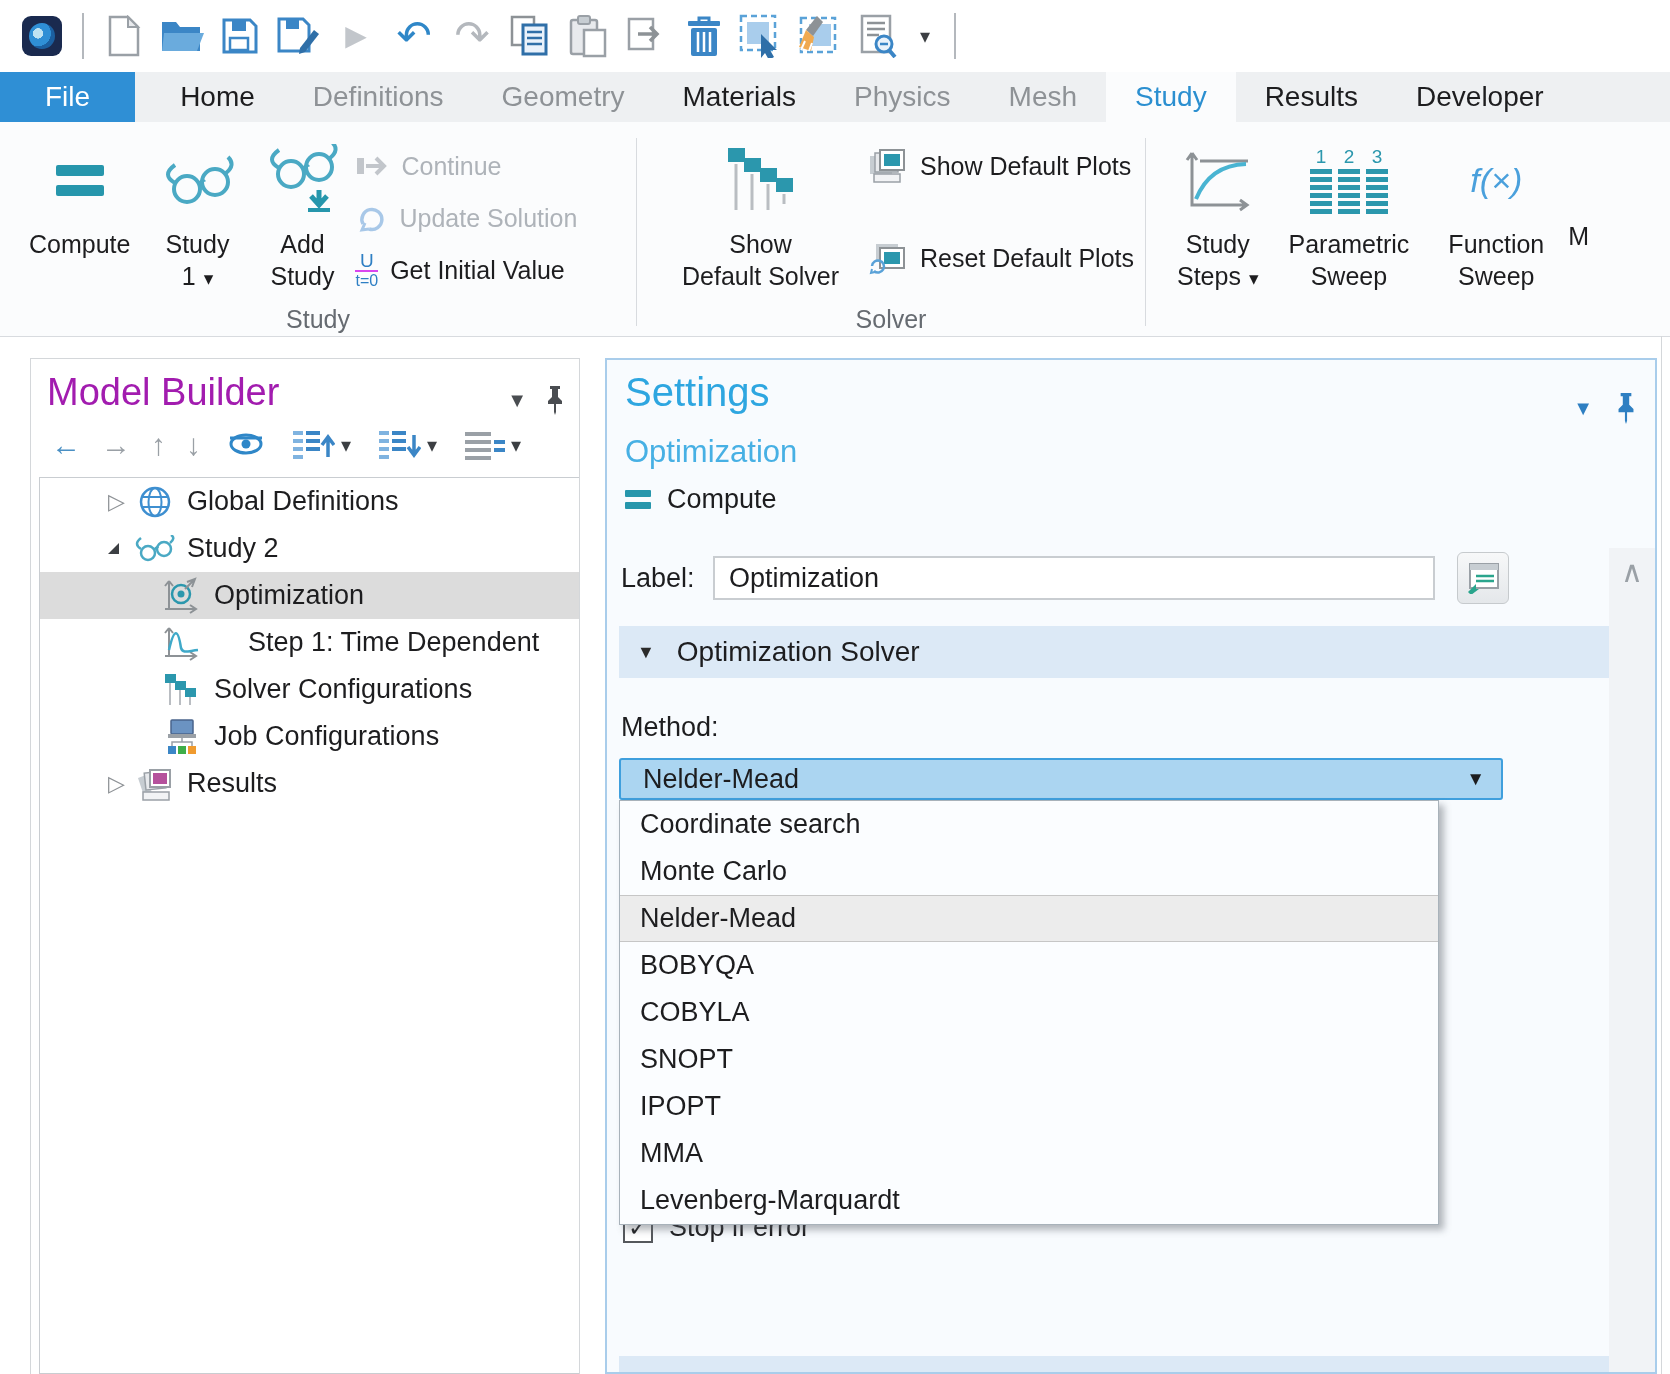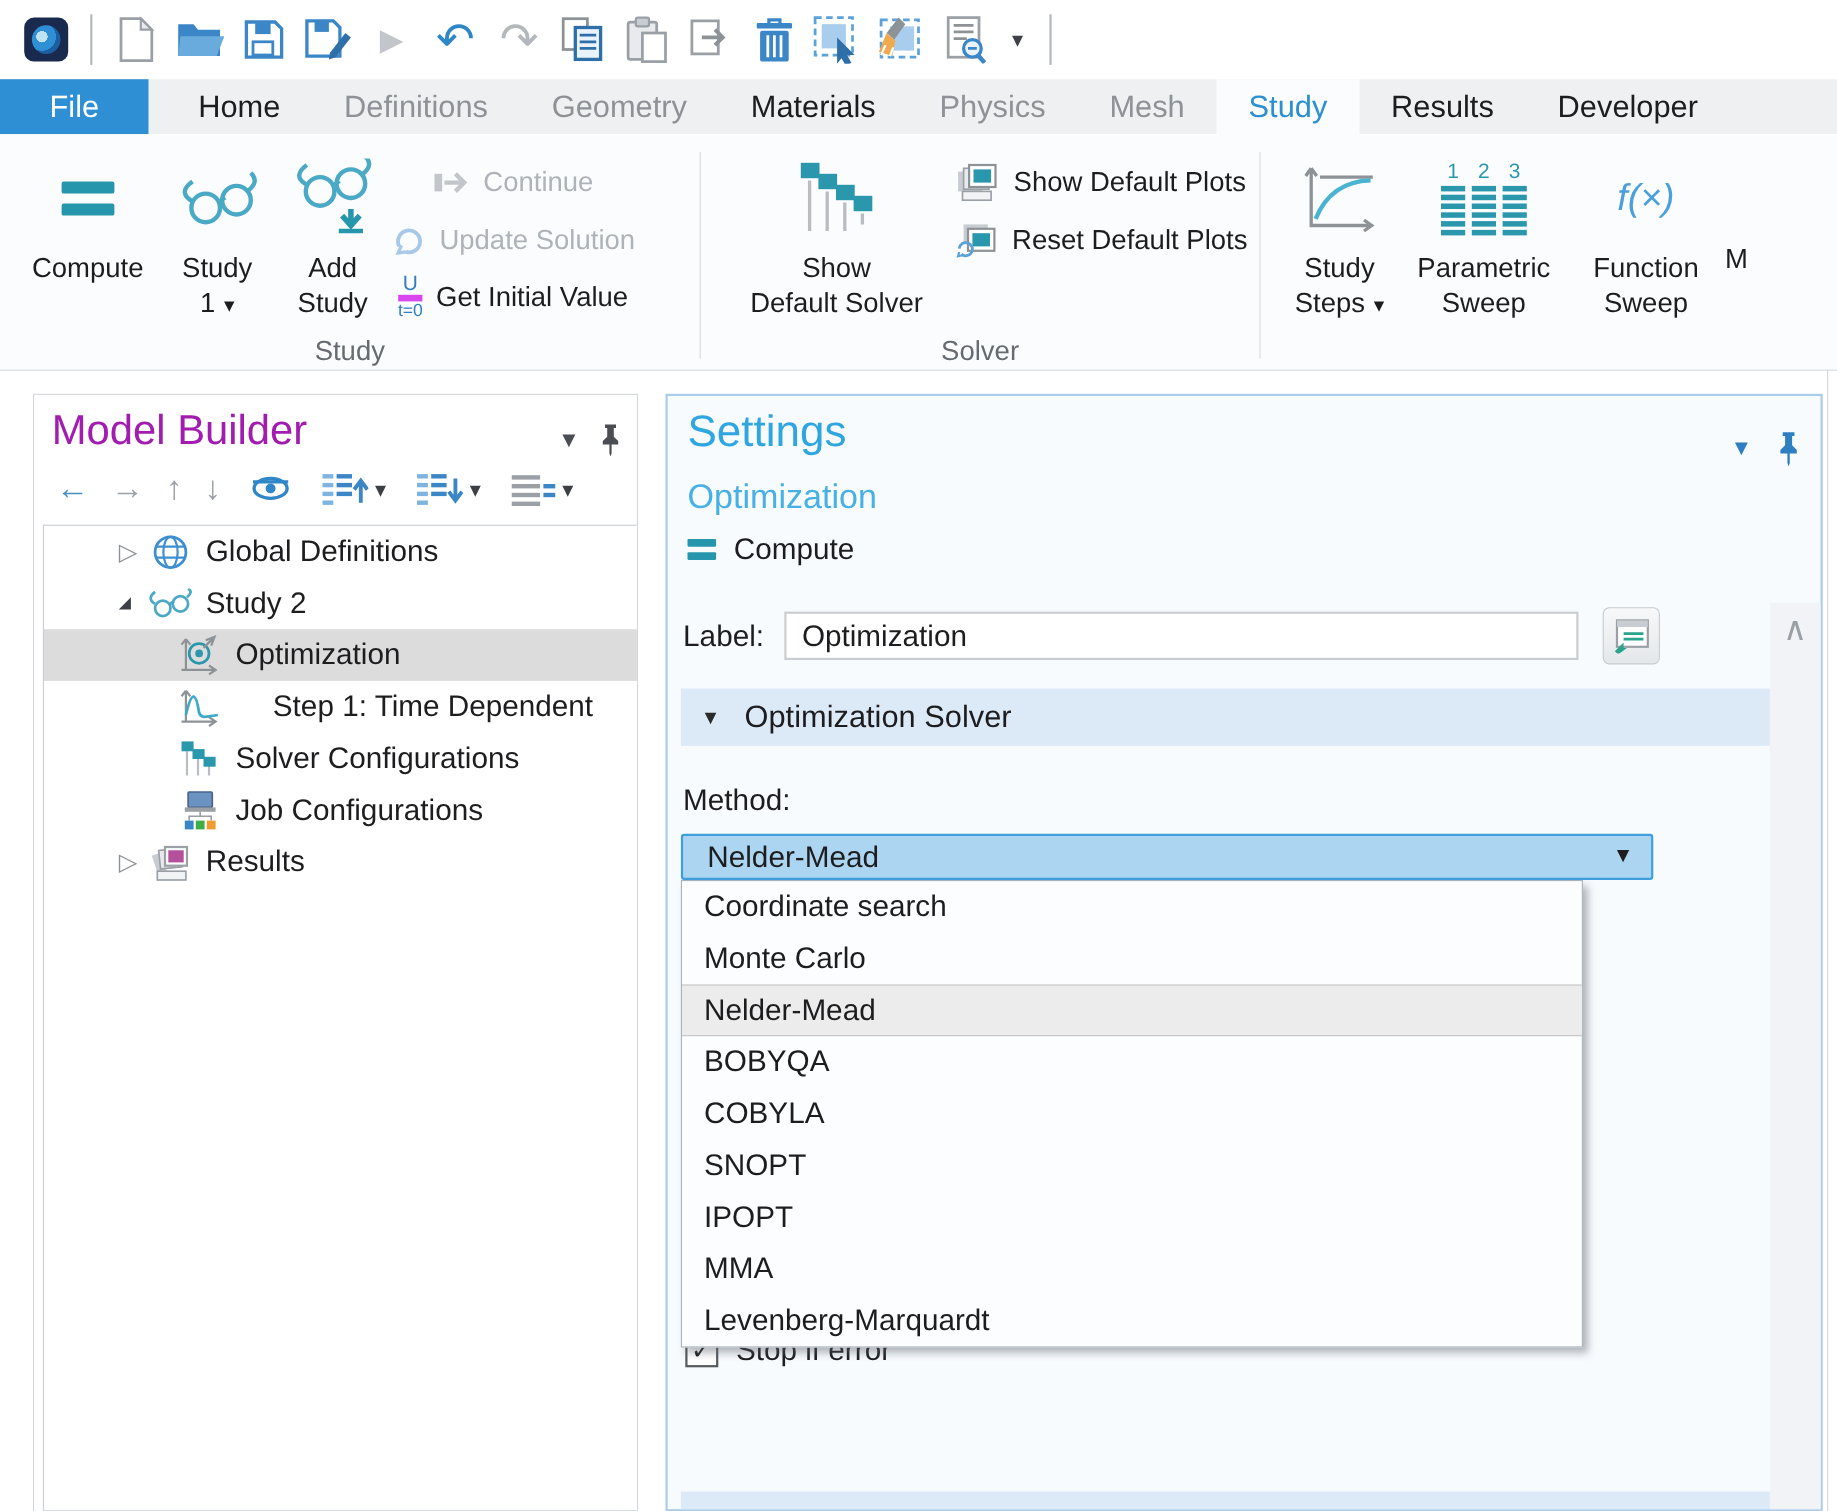--- a/index.html
+++ b/index.html
@@ -28,30 +28,30 @@
   .tab.active{background:#fbfcfd;color:#2b8fd0;}
   
   .ribbon{position:absolute;top:122px;left:0;right:0;height:214px;background:#fbfcfd;border-bottom:1px solid #d8dbdf;display:flex;}
   .rgroup{position:relative;display:flex;align-items:flex-start;}
   .group-label{position:absolute;bottom:2px;left:0;right:0;text-align:center;font-size:25px;color:#666b71;}
   .vdiv{width:1px;background:#d8dbdf;margin:16px 0 10px;flex:none;}
   .bigbtn{display:flex;flex-direction:column;align-items:center;padding:10px 15px 0 15px;}
   .bigbtn .bicon{height:96px;display:flex;align-items:center;justify-content:center;}
   .blbl{font-size:25px;line-height:32px;text-align:center;white-space:nowrap;}
   .smallcol{display:flex;flex-direction:column;padding-top:18px;}
-  .smallbtn{display:flex;align-items:center;gap:12px;font-size:25px;height:52px;white-space:nowrap;justify-content:center;}
+  .smallbtn{display:flex;align-items:center;gap:12px;font-size:25px;height:52px;white-space:nowrap;}
   .dimtext{color:#aeb3b9;}
   .eqbars{display:flex;flex-direction:column;gap:9px;}
   .eqbars div{width:48px;height:11px;background:#2696ac;border-radius:2px;}
   .eqsmall{display:flex;flex-direction:column;gap:5px;}
   .eqsmall div{width:26px;height:7px;background:#2696ac;border-radius:1px;}
   .caret-inline{font-size:19px;color:#1d1d1f;margin-left:8px;}
   .t0icon{display:flex;flex-direction:column;align-items:center;line-height:1;color:#2e7fc4;}
   .t0icon .u{font-size:19px;}
-  .t0icon .t{font-size:16px;border-top:6px solid #d946ef;padding-top:1px;}
+  .t0icon .t{font-size:16px;border-top:2px solid #d946ef;padding-top:1px;}
   .fxicon{font-size:34px;color:#4aa0dc;font-style:italic;}
   .paramicon{display:flex;gap:6px;}
   .pcol{display:flex;flex-direction:column;align-items:center;gap:3px;}
   .pcol .num{font-size:19px;color:#2b97ad;line-height:1;}
   .pcol .bar{width:22px;height:5px;background:#2b97ad;}
   .truncM{font-size:25px;padding-top:100px;}
   
   .right-edge{position:absolute;left:1661px;top:336px;bottom:0;width:1px;background:#d4d7da;}
   .mb{position:absolute;left:30px;top:358px;width:550px;bottom:0;background:#fff;border:1px solid #d4d7da;border-bottom:none;box-sizing:border-box;}
   .mb-head{display:flex;align-items:flex-start;padding:12px 14px 0 16px;}
@@ -283,21 +283,21 @@
             <path d="M10 18 v46 M26 28 v36 M42 38 v26 M58 48 v10" stroke="#b9bdc2" stroke-width="3"></path>
             <rect x="2" y="2" width="17" height="14" fill="#2b97ad"></rect>
             <rect x="18" y="12" width="17" height="14" fill="#2b97ad"></rect>
             <rect x="34" y="22" width="17" height="14" fill="#2b97ad"></rect>
             <rect x="50" y="32" width="17" height="14" fill="#2b97ad"></rect>
           </svg>
       </span>
       <span class="blbl">Show</span>
       <span class="blbl">Default Solver</span>
     </div>
-    <div class="smallcol" style="padding-left:14px;">
+    <div class="smallcol" style="padding-left:14px;gap:40px;">
       <div class="smallbtn">
         <svg width="40" height="36" viewBox="0 0 40 36">
             <rect x="2" y="8" width="22" height="18" fill="#c7cdd2"></rect>
             <rect x="7" y="5" width="23" height="19" fill="#e8eaed" stroke="#9aa0a6" stroke-width="1.5"></rect>
             <rect x="12" y="2" width="24" height="20" fill="#fff" stroke="#8d9296" stroke-width="2"></rect>
             <rect x="16" y="6" width="16" height="12" fill="#2b97ad"></rect>
             <rect x="6" y="26" width="26" height="8" fill="#f2f3f5" stroke="#9aa0a6" stroke-width="1.5"></rect>
           </svg>
         <span>Show Default Plots</span>
       </div>

